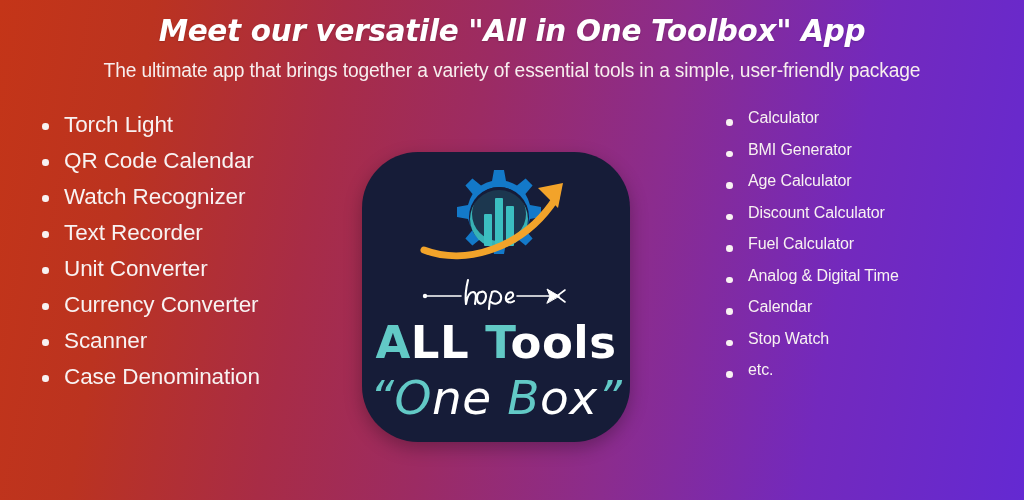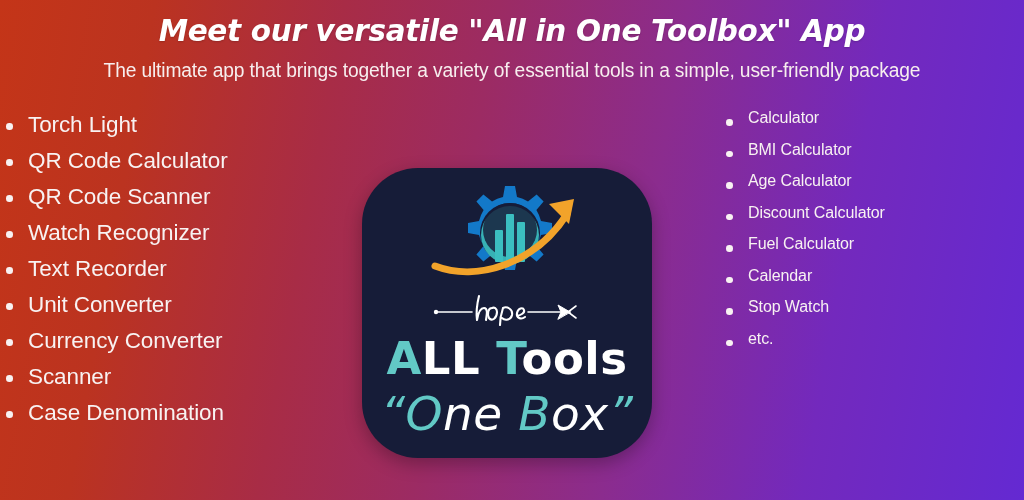--- a/index.html
+++ b/index.html
@@ -41,21 +41,21 @@
 
   
   .body-row {
     position:absolute;
     top:104px; left:0; right:0; bottom:0;
     display:flex;
     align-items:flex-start;
     justify-content:space-between;
   }
   .col { width:318px; padding-top:10px; }
-  .col-left  { }
+  .col-left  { padding-left:36px; }
   .col-right { padding-left:14px; padding-top:6px; }
 
   ul.feature-list { list-style:none; }
   ul.feature-list li {
     position:relative;
     color:#f8f2f2;
     font-size:22.5px;
     line-height:1.0;
     padding-left:28px;
     margin-bottom:13.5px;
@@ -68,22 +68,22 @@
     position:absolute;
     left:6px; top:9px;
     width:6.5px; height:6.5px;
     border-radius:50%;
     background:#f8f2f2;
   }
 
   
   .icon-wrap {
     position:absolute;
-    left:362px; top:168px;
-    width:290px; height:290px;border-radius:19px;
+    left:362px; top:152px;
+    width:268px; height:290px;border-radius:19px;
   }
   .app-icon {
     width:100%; height:100%;
     background:#161c38;
     border-radius:56px;
     position:relative;
     overflow:hidden;
     box-shadow:0 6px 18px rgba(0,0,0,.28);
   }
   .logo-mark { position:absolute; left:50%; top:10px; transform:translateX(-50%); }
@@ -114,38 +114,38 @@
 <div class="header">
   <div class="title">Meet our versatile "All in One Toolbox" App</div>
   <div class="subtitle">The ultimate app that brings together a variety of essential tools in a simple, user-friendly package</div>
 </div>
 
 <div class="body-row">
 
   <div class="col col-left">
     <ul class="feature-list">
       <li>Torch Light</li>
-      <li>QR Code Calculator</li>
-      <li>QR Code Scanner</li>
+      <li>QR Code Calendar</li>
       <li>Watch Recognizer</li>
       <li>Text Recorder</li>
       <li>Unit Converter</li>
       <li>Currency Converter</li>
       <li>Scanner</li>
       <li>Case Denomination</li>
     </ul>
   </div>
 
   <div class="col col-right">
     <ul class="feature-list">
       <li>Calculator</li>
-      <li>BMI Calculator</li>
+      <li>BMI Generator</li>
       <li>Age Calculator</li>
       <li>Discount Calculator</li>
       <li>Fuel Calculator</li>
+      <li>Analog &amp; Digital Time</li>
       <li>Calendar</li>
       <li>Stop Watch</li>
       <li>etc.</li>
     </ul>
   </div>
 
 </div>
 
 <div class="icon-wrap">
   <div class="app-icon">

